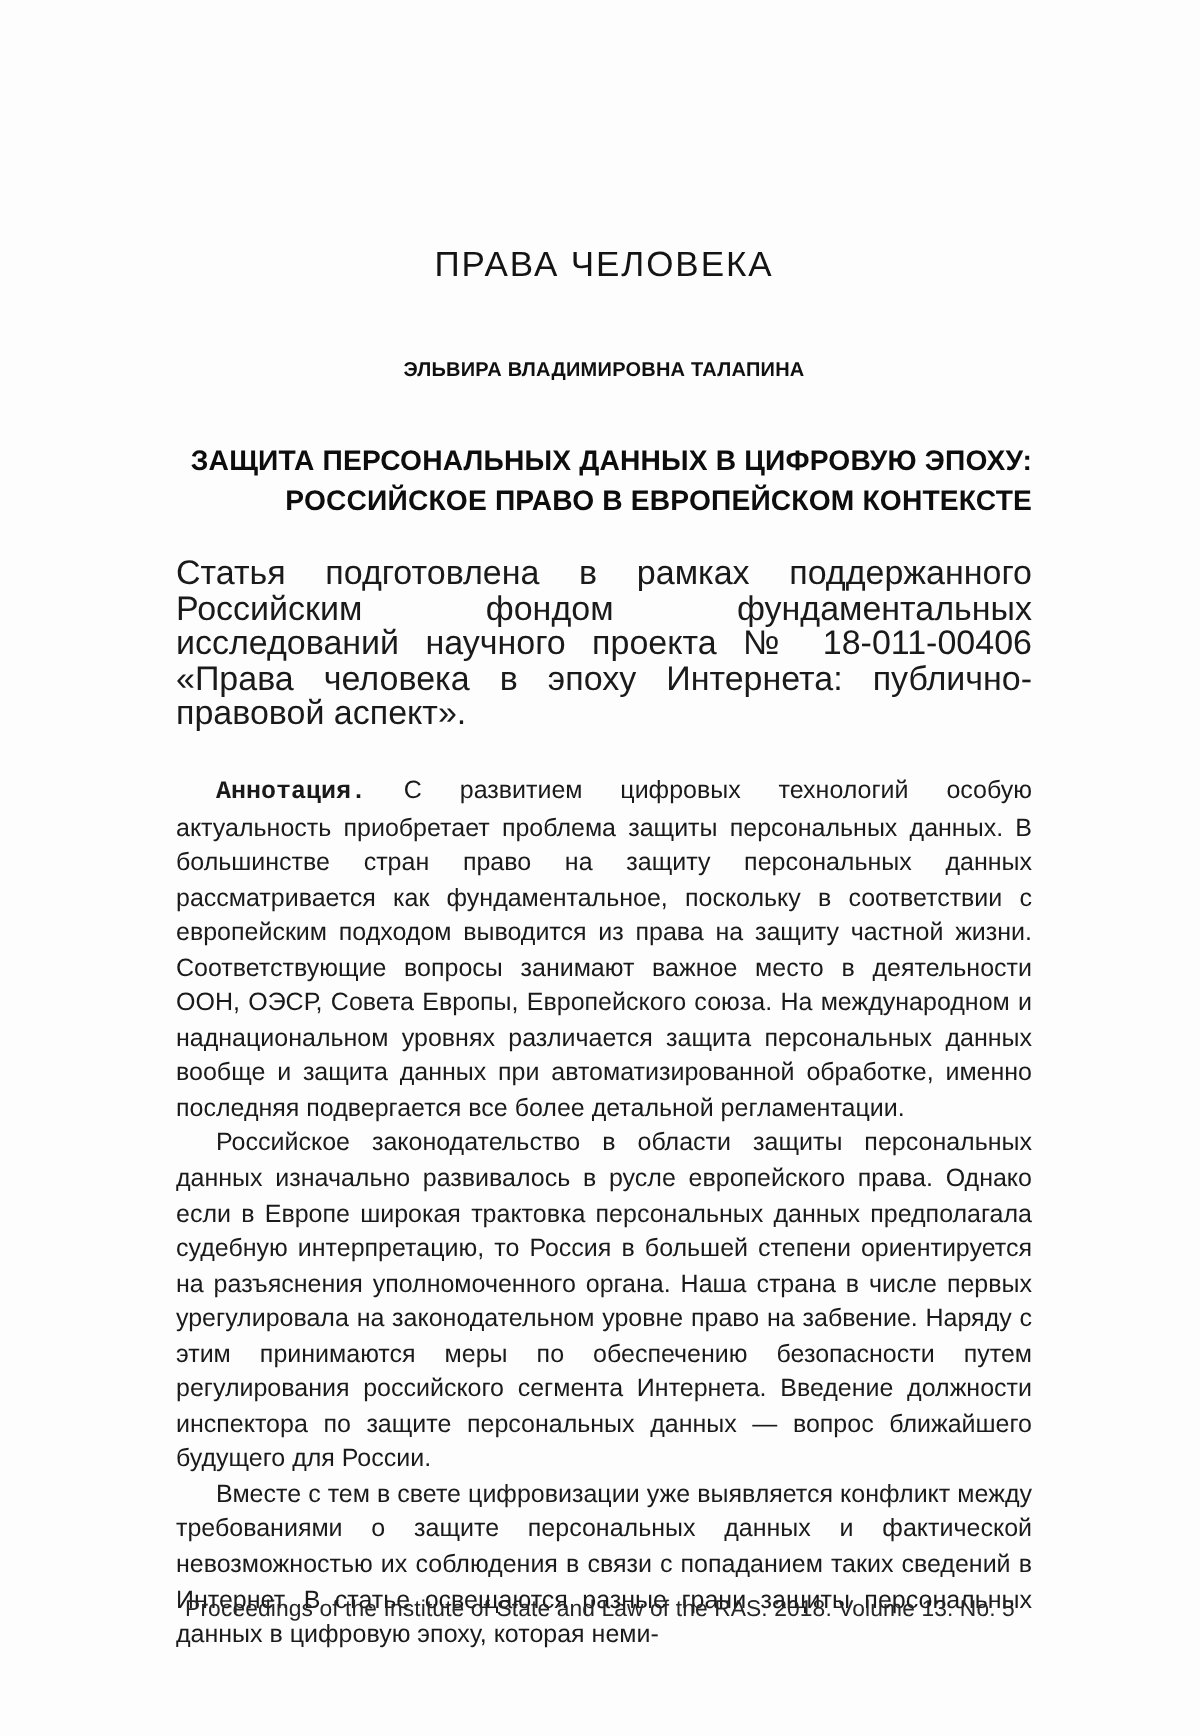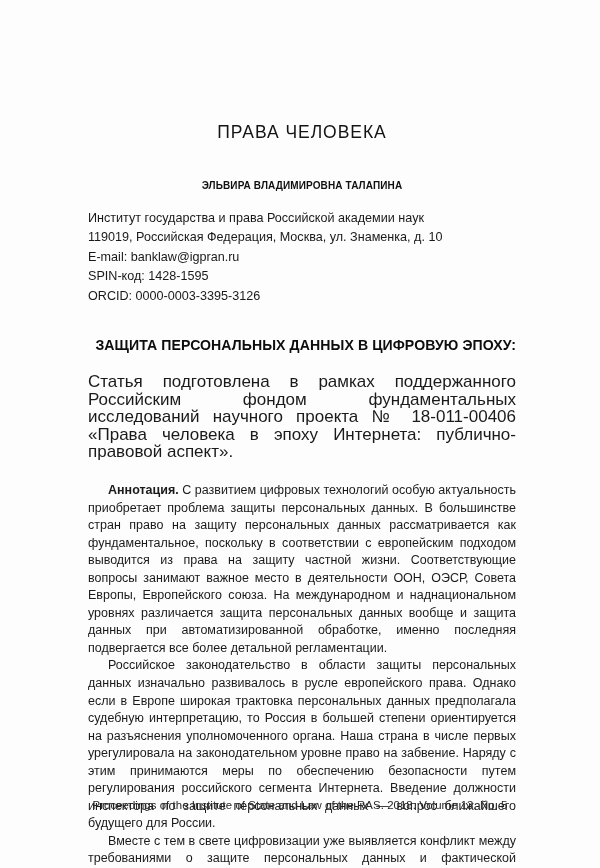--- a/index.html
+++ b/index.html
@@ -86,20 +86,21 @@
   
   .abstract {
     margin-top: 21px;
     font-size: 12.5px;
     line-height: 17.55px;
     text-align: justify;
     color: #1a1a1a;
   }
   .abstract .lead {
     font-weight: 700;
+    font-family: Liberation Mono, monospace;
   }
   .abstract p {
     margin: 0;
     text-indent: 20px;
   }
   .abstract p.first {
     text-indent: 20px;
   }
 
   
@@ -118,30 +119,24 @@
 <body>
 
 <div class="page">
 
   <div class="content">
 
     <div class="rubric">ПРАВА ЧЕЛОВЕКА</div>
 
     <div class="author">ЭЛЬВИРА ВЛАДИМИРОВНА ТАЛАПИНА</div>
 
-    <div class="affiliation">
-      <div>Институт государства и права Российской академии наук</div>
-      <div>119019, Российская Федерация, Москва, ул. Знаменка, д. 10</div>
-      <div>E-mail: banklaw@igpran.ru</div>
-      <div>SPIN-код: 1428-1595</div>
-      <div>ORCID: 0000-0003-3395-3126</div>
-    </div>
 
     <div class="article-title">
       <span class="t-line">ЗАЩИТА ПЕРСОНАЛЬНЫХ ДАННЫХ В ЦИФРОВУЮ ЭПОХУ:</span>
+      <span class="t-line">РОССИЙСКОЕ ПРАВО В ЕВРОПЕЙСКОМ КОНТЕКСТЕ</span>
     </div>
 
     <div class="funding">Статья подготовлена в рамках поддержанного Российским фондом фундаментальных исследований научного проекта № 18-011-00406 «Права человека в эпоху Интернета: публично-правовой аспект».</div>
 
     <div class="abstract">
       <p class="first"><span class="lead">Аннотация.</span><span> С развитием цифровых технологий особую актуальность приобретает проблема защиты персональных данных. В большинстве стран право на защиту персональных данных рассматривается как фундаментальное, поскольку в соответствии с европейским подходом выводится из права на защиту частной жизни. Соответствующие вопросы занимают важное место в деятельности ООН, ОЭСР, Совета Европы, Европейского союза. На международном и наднациональном уровнях различается защита персональных данных вообще и защита данных при автоматизированной обработке, именно последняя подвергается все более детальной регламентации.</span></p>
       <p>Российское законодательство в области защиты персональных данных изначально развивалось в русле европейского права. Однако если в Европе широкая трактовка персональных данных предполагала судебную интерпретацию, то Россия в большей степени ориентируется на разъяснения уполномоченного органа. Наша страна в числе первых урегулировала на законодательном уровне право на забвение. Наряду с этим принимаются меры по обеспечению безопасности путем регулирования российского сегмента Интернета. Введение должности инспектора по защите персональных данных — вопрос ближайшего будущего для России.</p>
       <p>Вместе с тем в свете цифровизации уже выявляется конфликт между требованиями о защите персональных данных и фактической невозможностью их соблюдения в связи с попаданием таких сведений в Интернет. В статье освещаются разные грани защиты персональных данных в цифровую эпоху, которая неми-</p>
     </div>
 

